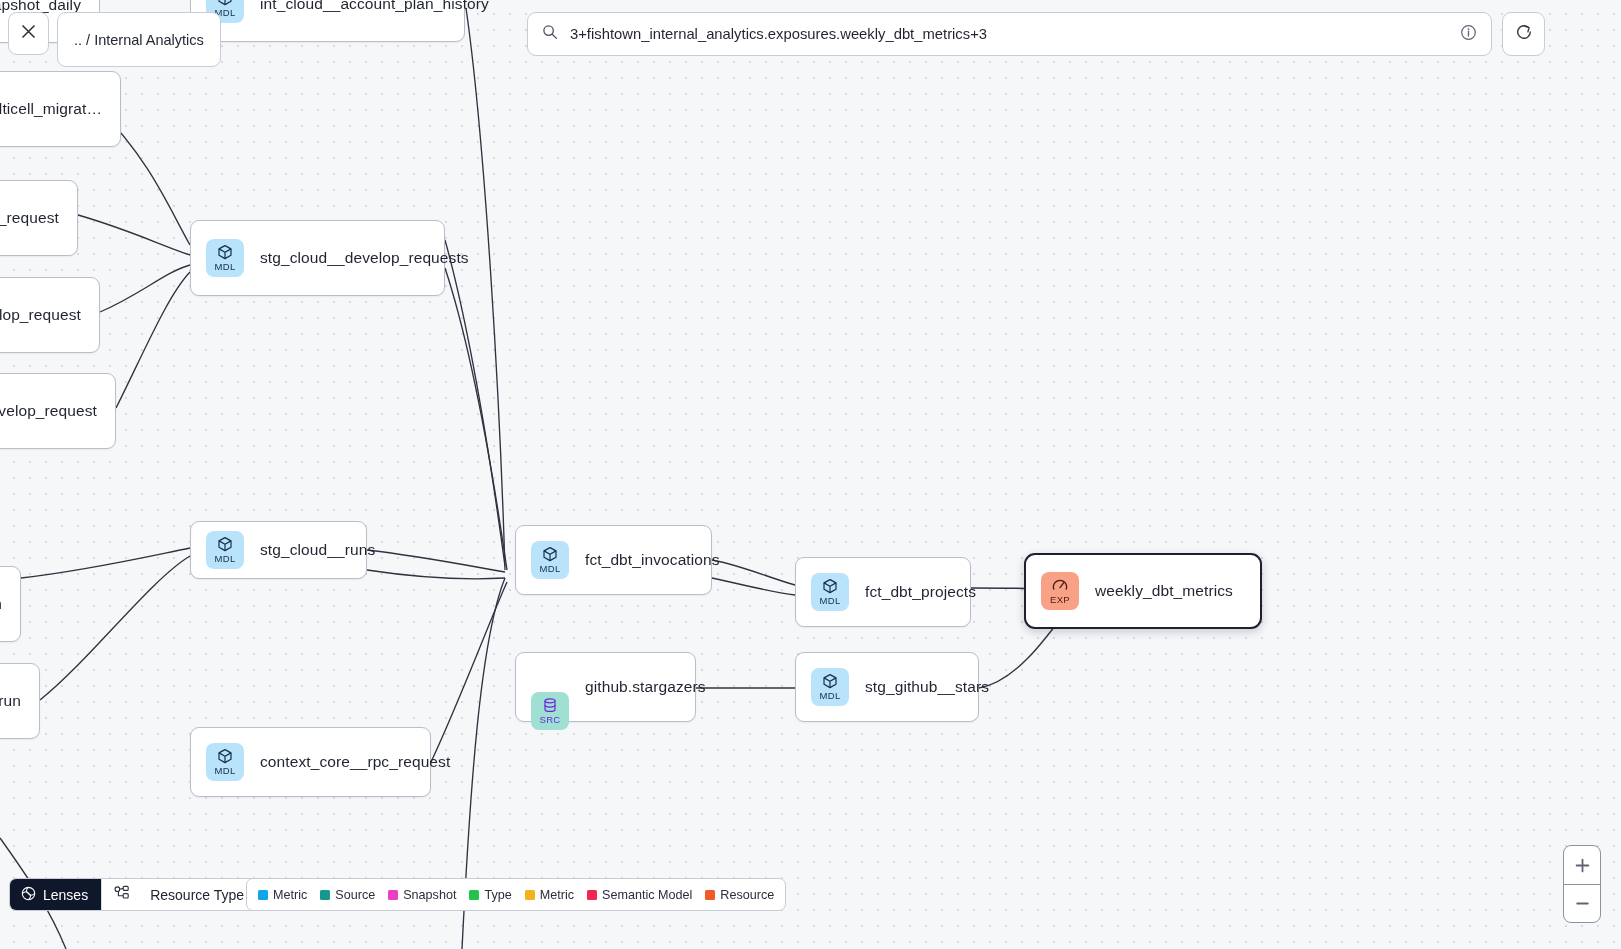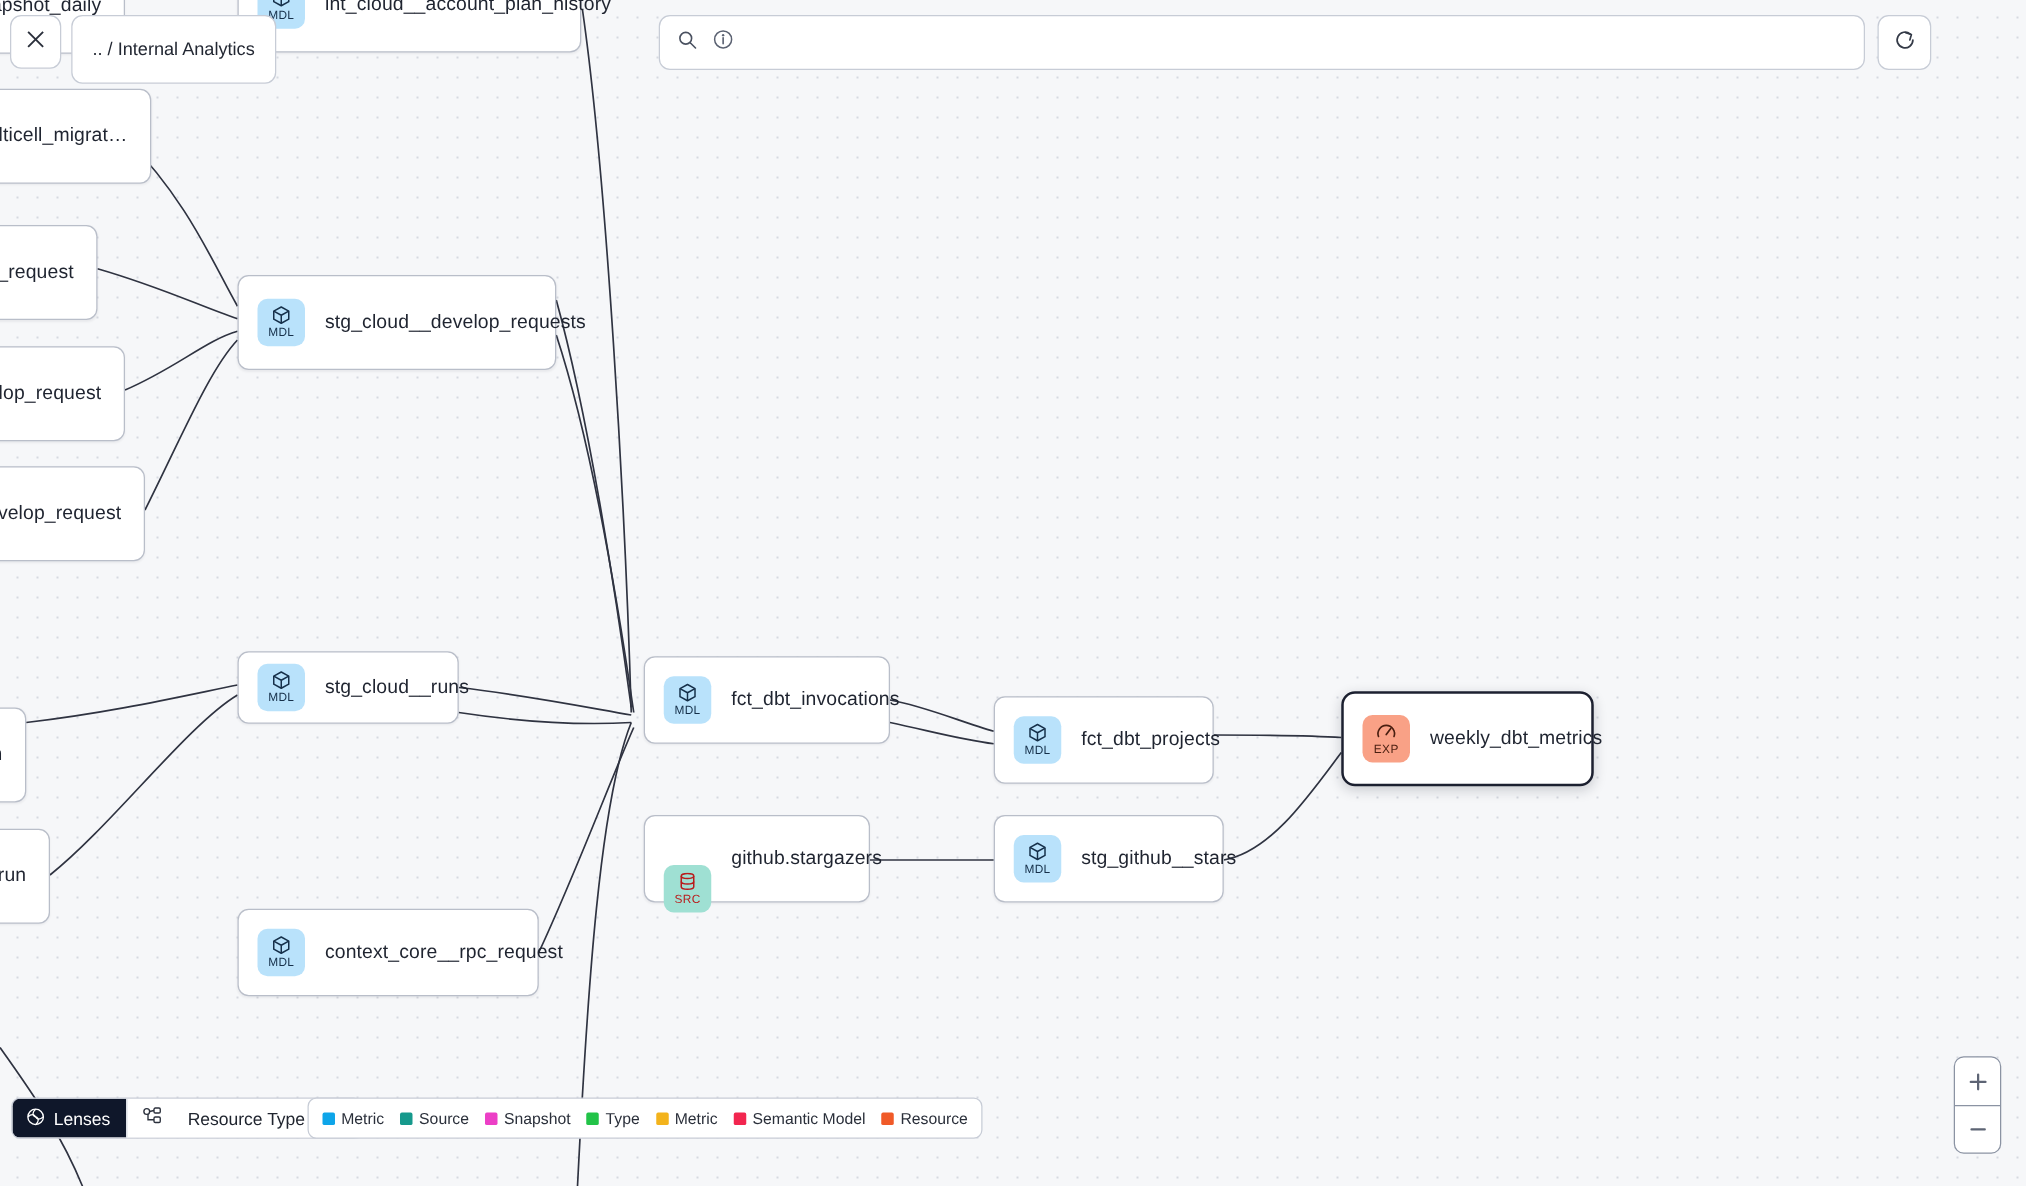--- a/index.html
+++ b/index.html
@@ -72,21 +72,21 @@
     line-height: 1;
   }
   .badge svg { display: block; }
   .badge-text {
     font-size: 9.5px;
     font-weight: 400;
     letter-spacing: .3px;
     margin-top: 2px;
   }
   .badge.mdl { background: #b9e2fb; color: #16304a; }
-  .badge.src { background: #9fe0d3; color: #b91c1c; margin-top: 48px; }
+  .badge.src { background: #9fe0d3; color: #6d28d9; margin-top: 48px; }
   .badge.exp { background: #f9a186; color: #4a1f11; }
 
   
   .close-btn {
     position: absolute;
     left: 8px; top: 12px;
     width: 41px; height: 43px;
     background: #ffffff;
     border: 1px solid #c7ccd6;
     border-radius: 9px;
@@ -352,21 +352,21 @@
           <span>
             <svg width="16" height="16" viewBox="0 0 16 16">
               <path d="M8 1.6 L14 4.9 L14 11.3 L8 14.6 L2 11.3 L2 4.9 Z" stroke="currentColor" stroke-width="1.2" fill="none" stroke-linejoin="round"></path>
               <path d="M2 4.9 L8 8.2 L14 4.9 M8 8.2 L8 14.6" stroke="currentColor" stroke-width="1.2" fill="none" stroke-linejoin="round"></path>
             </svg>
           </span>
           <span class="badge-text">MDL</span>
         </div>
         <span class="node-label">stg_github__stars</span>
       </div>
-      <div class="node selected" style="left: 1073px; top: 553px; width: 202px; height: 76px; text-align: right;">
+      <div class="node selected" style="left: 1024px; top: 553px; width: 238px; height: 76px; text-align: right;">
         <div class="badge exp">
           <span>
             <svg width="16" height="15" viewBox="0 0 16 15">
               <path d="M1.8 11.2 A6.6 6.6 0 1 1 14.2 11.2" stroke="currentColor" stroke-width="1.3" fill="none" stroke-linecap="round"></path>
               <path d="M8 9.6 L11.6 4.8" stroke="currentColor" stroke-width="1.4" fill="none" stroke-linecap="round"></path>
             </svg>
           </span>
           <span class="badge-text">EXP</span>
         </div>
         <span class="node-label">weekly_dbt_metrics</span>
@@ -385,20 +385,21 @@
     <span>.. / Internal Analytics</span>
   </div>
 
   <div class="searchbar">
     <span>
       <svg width="16" height="16" viewBox="0 0 16 16">
         <circle cx="6.6" cy="6.6" r="4.7" stroke="#4a5160" stroke-width="1.3" fill="none"></circle>
         <path d="M10.2 10.2 L14.4 14.4" stroke="#4a5160" stroke-width="1.3" fill="none" stroke-linecap="round"></path>
       </svg>
     </span>
+    <span class="search-text" placeholder="Search lineage">3+fishtown_internal_analytics.exposures.weekly_dbt_metrics+3</span>
     <span>
       <svg width="17" height="17" viewBox="0 0 17 17">
         <circle cx="8.5" cy="8.5" r="6.8" stroke="#5b6272" stroke-width="1.2" fill="none"></circle>
         <path d="M8.5 7.2 L8.5 12" stroke="#5b6272" stroke-width="1.3" stroke-linecap="round"></path>
         <circle cx="8.5" cy="5.1" r="0.95" fill="#5b6272"></circle>
       </svg>
     </span>
   </div>
 
   <div class="refresh-btn">

